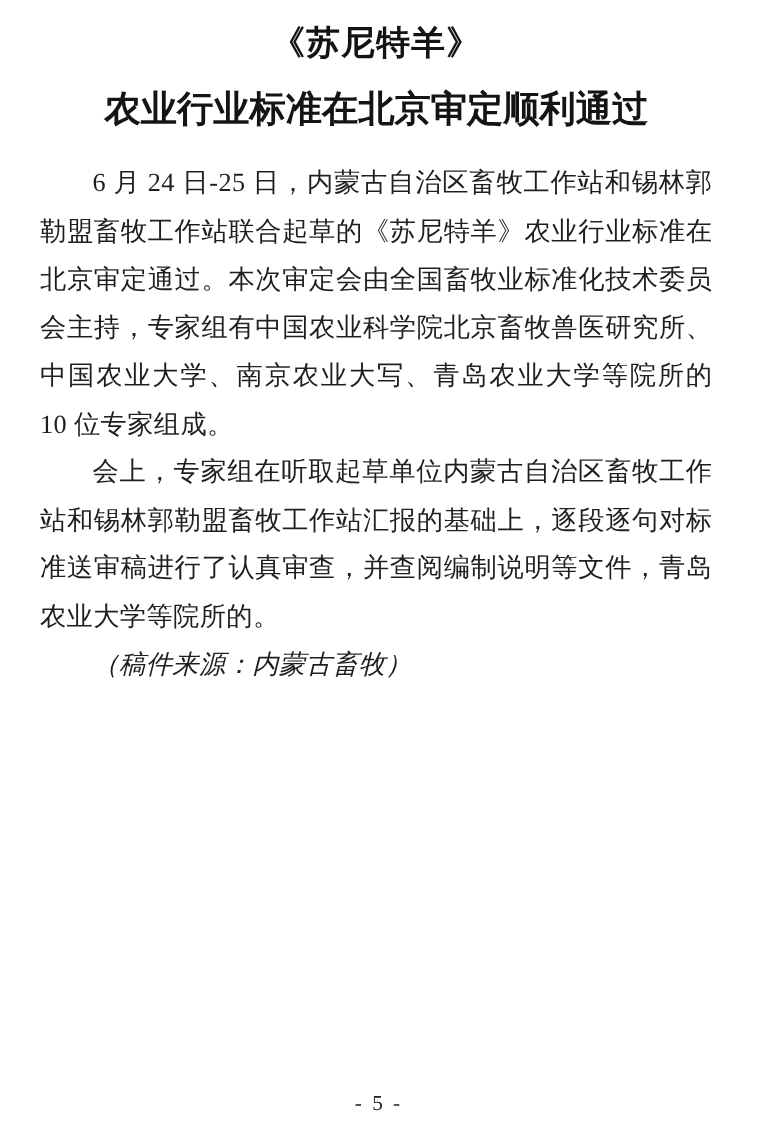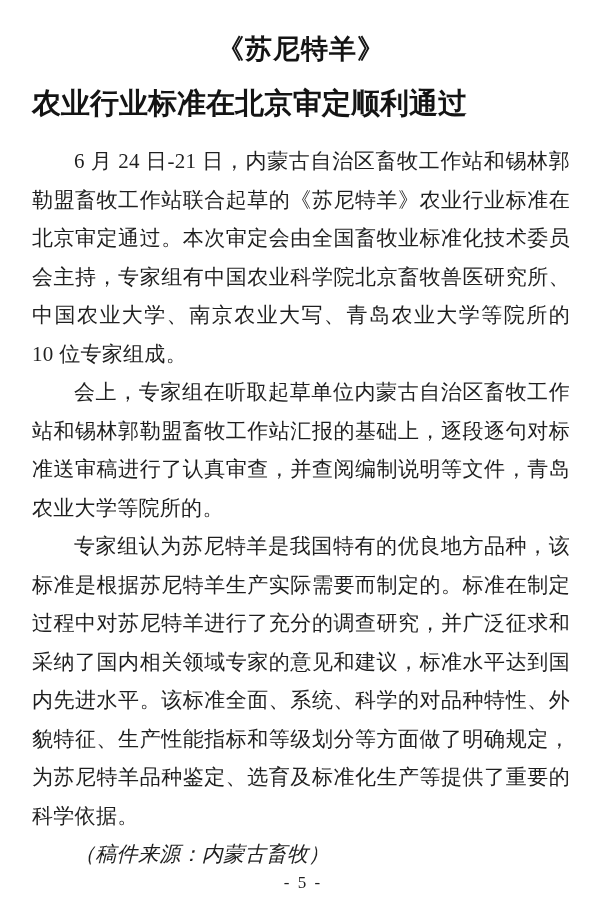--- a/index.html
+++ b/index.html
@@ -20,25 +20,26 @@
     width: 606px;
     height: 907px;
     padding: 12px 36px 0 32px;
     position: relative;
   }
   .doc-title {
     text-align: center;
     font-weight: bold;
     font-size: 27px;
     line-height: 36px;
-    margin: 19px 0 0 0;
+    margin: 4px 0 0 0;
     letter-spacing: 1px;
     color: #141414;
   }
   .doc-subtitle {
+    text-align: center;
     font-weight: bold;
     font-size: 29px;
     line-height: 38px;
     margin: 17px 0 0 0;
     color: #141414;
   }
   .doc-body {
     margin-top: 20px;
   }
   .doc-body p {
@@ -73,20 +74,19 @@
 </style>
 </head>
 <body>
 
 <div class="page">
   <h1 class="doc-title">《苏尼特羊》</h1>
 
   <h2 class="doc-subtitle">农业行业标准在北京审定顺利通过</h2>
 
   <div class="doc-body">
-    <p>6 月 24 日-21 日，内蒙古自治区畜牧工作站和锡林郭勒盟畜牧工作站联合起草的《苏尼特羊》农业行业标准在北京审定通过。本次审定会由全国畜牧业标准化技术委员会主持，专家组有中国农业科学院北京畜牧兽医研究所、中国农业大学、南京农业大写、青岛农业大学等院所的 10 位专家组成。</p>
+    <p>6 月 24 日-25 日，内蒙古自治区畜牧工作站和锡林郭勒盟畜牧工作站联合起草的《苏尼特羊》农业行业标准在北京审定通过。本次审定会由全国畜牧业标准化技术委员会主持，专家组有中国农业科学院北京畜牧兽医研究所、中国农业大学、南京农业大写、青岛农业大学等院所的 10 位专家组成。</p>
     <p>会上，专家组在听取起草单位内蒙古自治区畜牧工作站和锡林郭勒盟畜牧工作站汇报的基础上，逐段逐句对标准送审稿进行了认真审查，并查阅编制说明等文件，青岛农业大学等院所的。</p>
-    <p>专家组认为苏尼特羊是我国特有的优良地方品种，该标准是根据苏尼特羊生产实际需要而制定的。标准在制定过程中对苏尼特羊进行了充分的调查研究，并广泛征求和采纳了国内相关领域专家的意见和建议，标准水平达到国内先进水平。该标准全面、系统、科学的对品种特性、外貌特征、生产性能指标和等级划分等方面做了明确规定，为苏尼特羊品种鉴定、选育及标准化生产等提供了重要的科学依据。</p>
     <p class="source-note">（稿件来源：内蒙古畜牧）</p>
   </div>
 
   <div class="page-footer">- 5 -</div>
 </div>
 
 </body></html>

